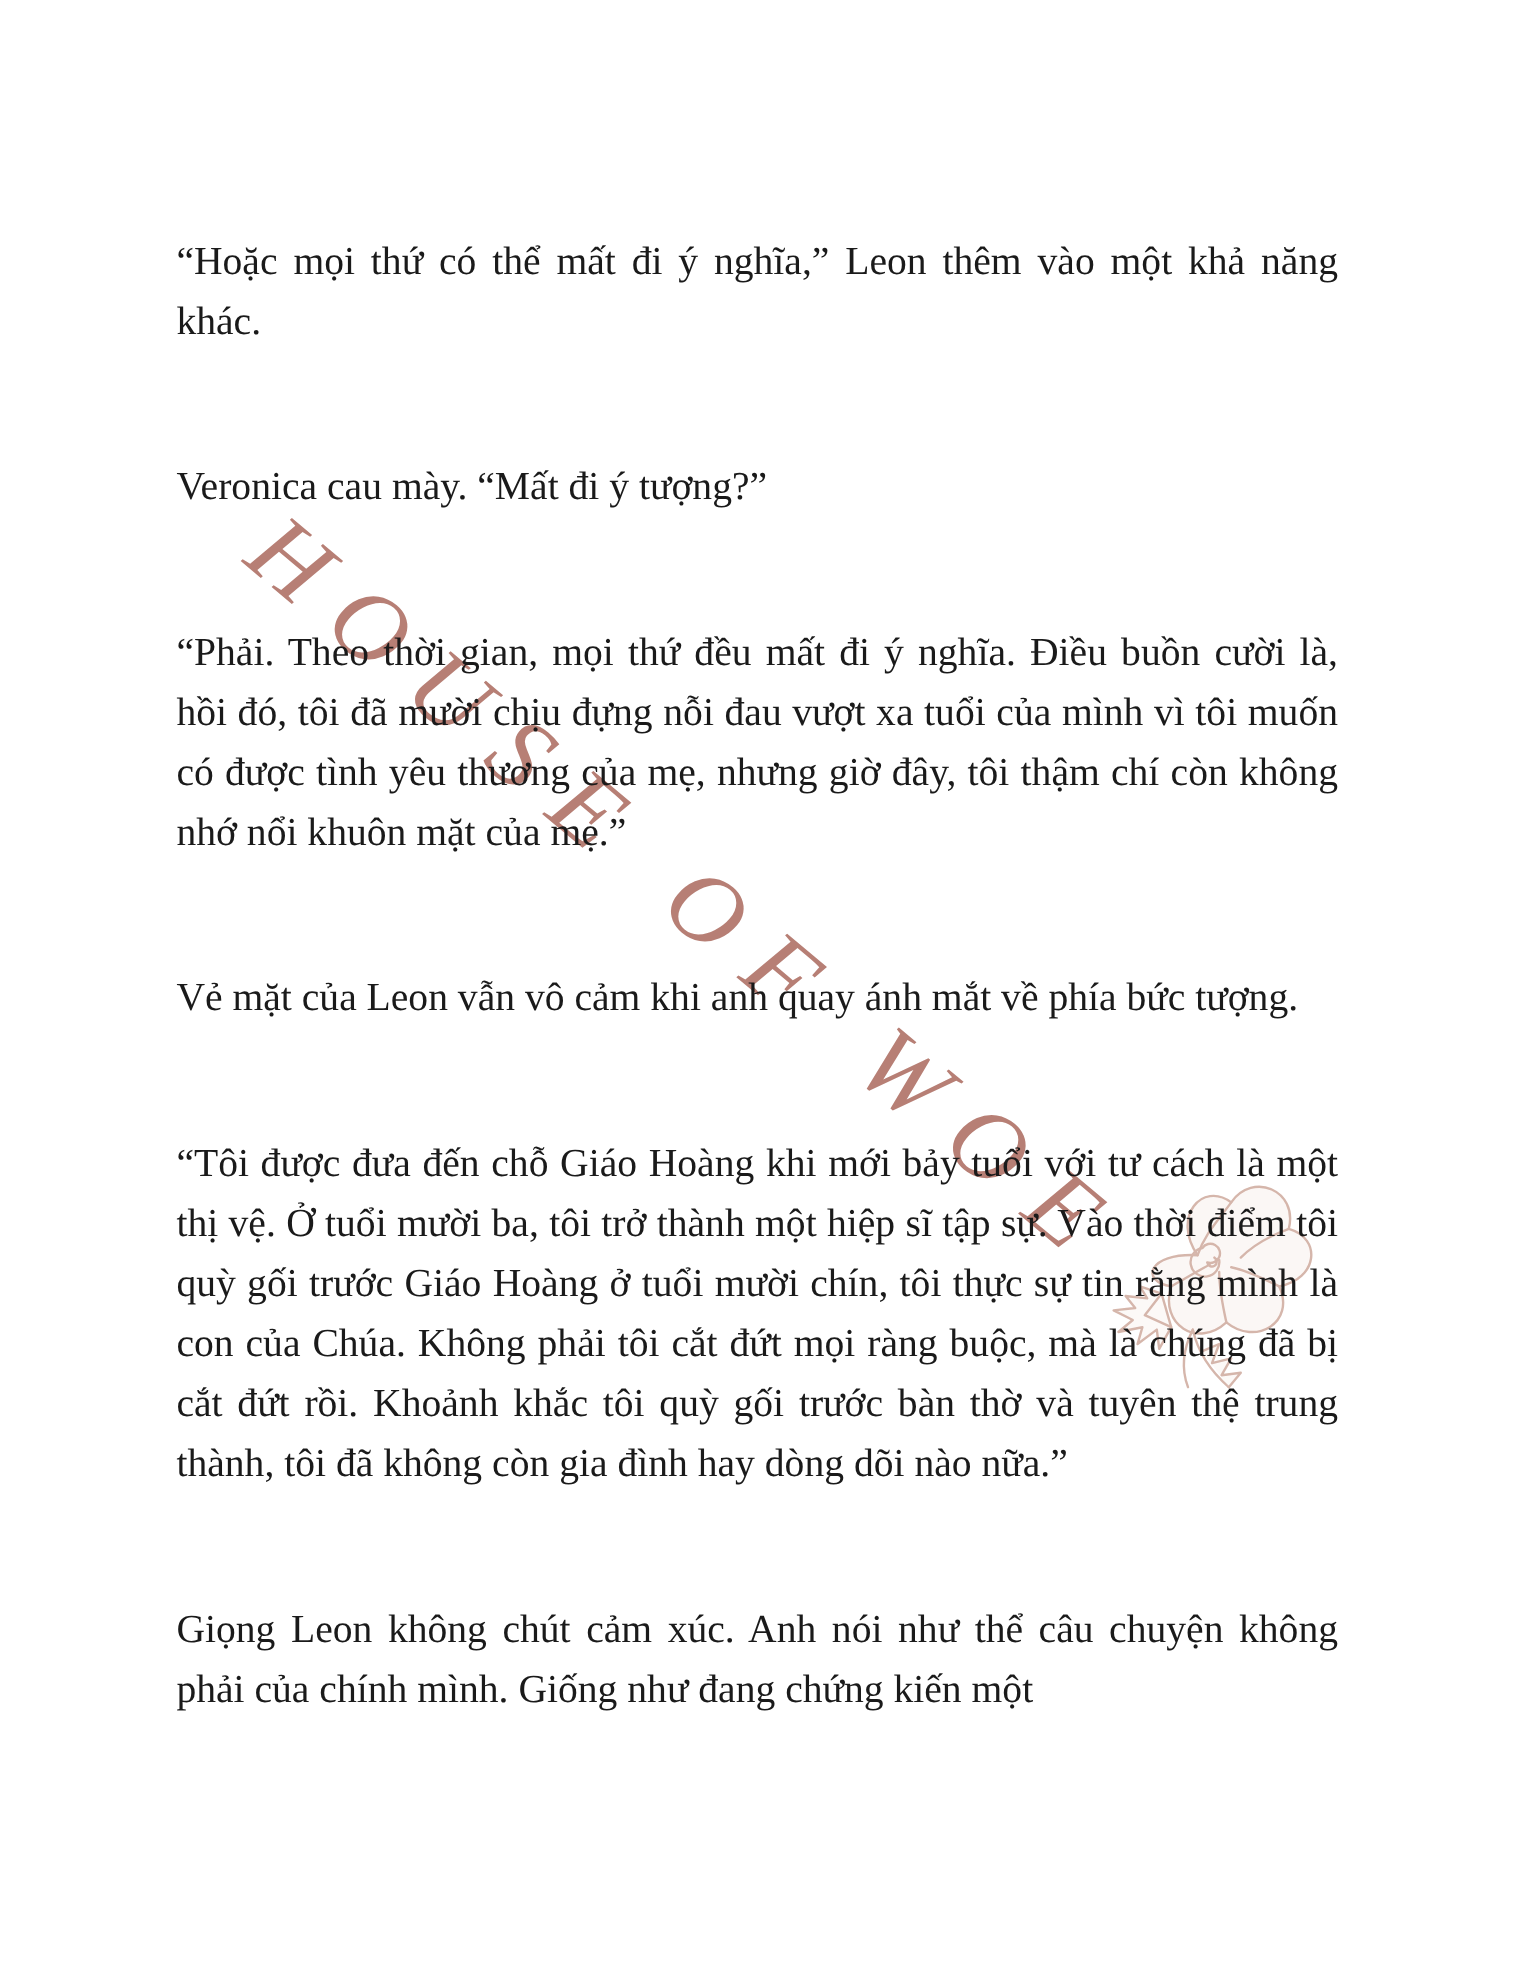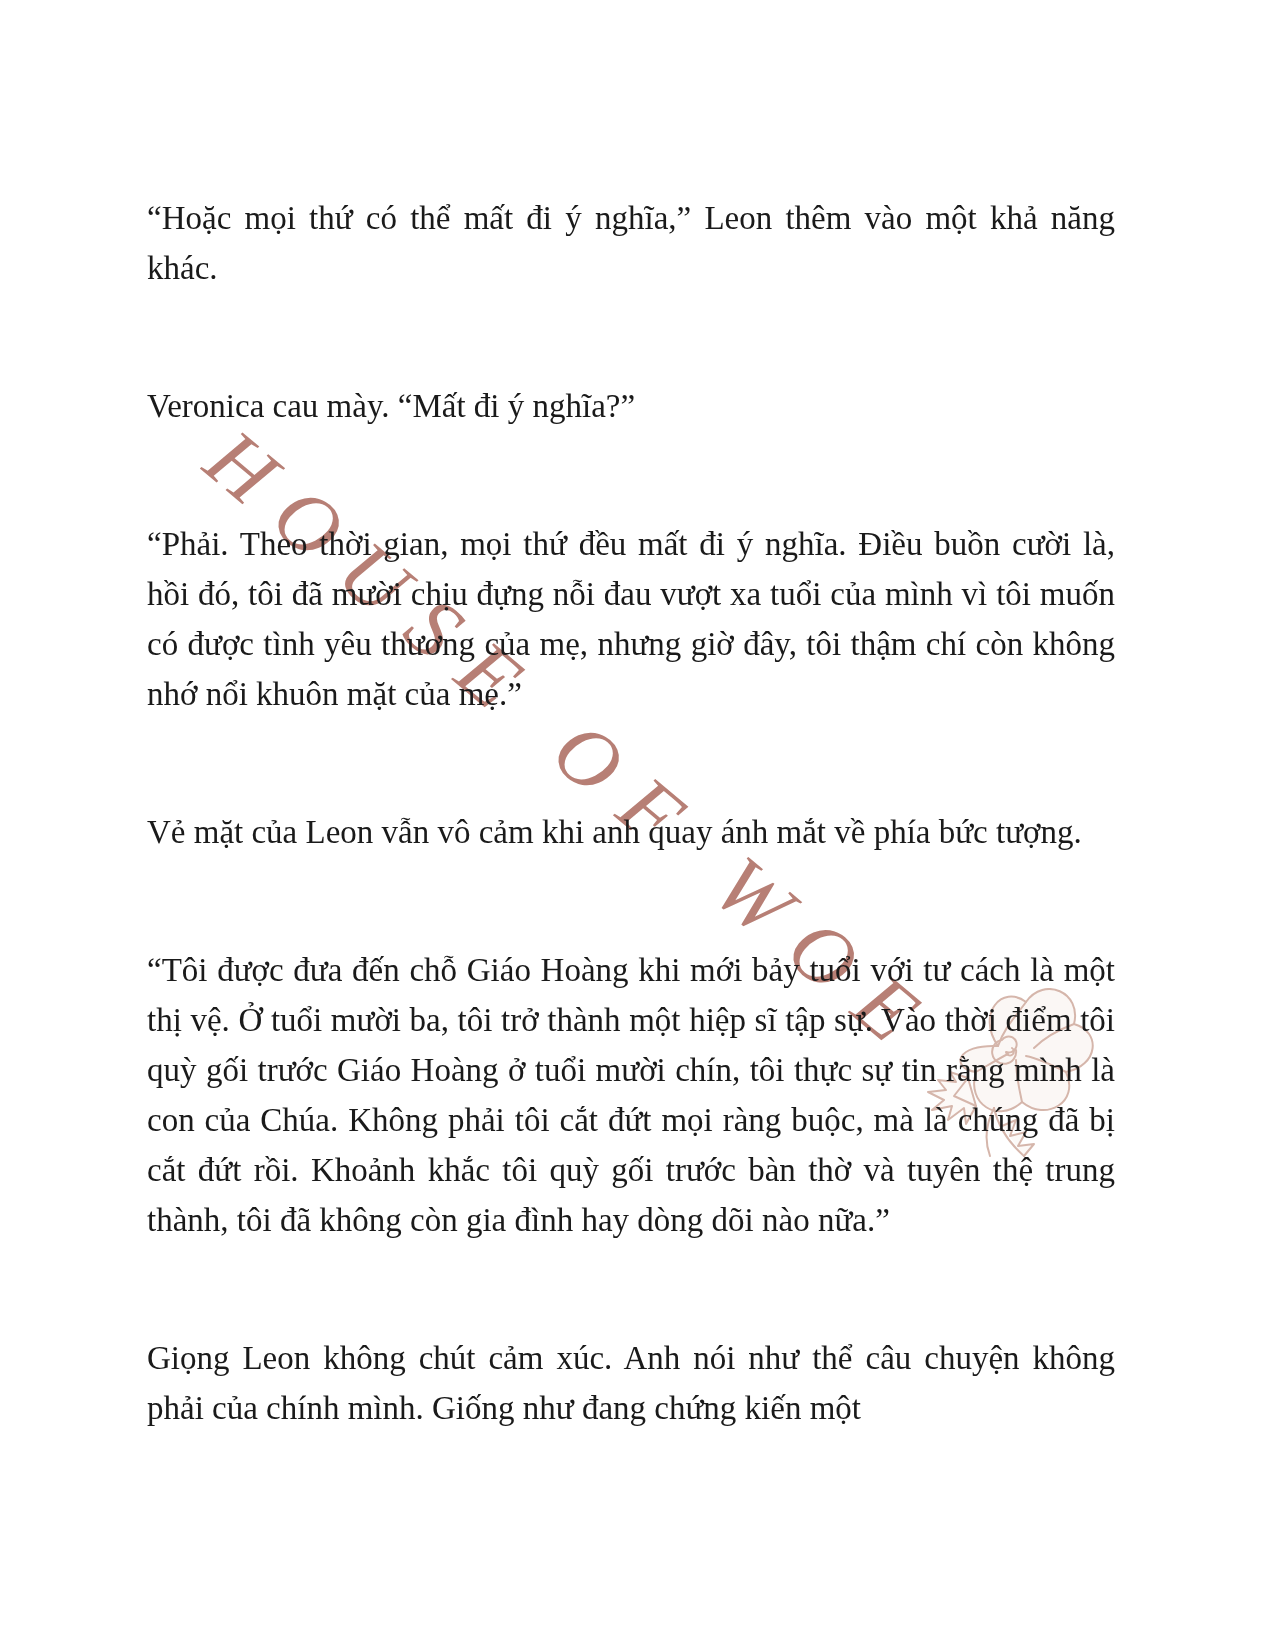--- a/index.html
+++ b/index.html
@@ -80,20 +80,20 @@
 
         <path d="M96,140 C100,158 110,174 126,188"></path>
         <path d="M96,140 C88,156 86,172 92,188"></path>
         <path d="M104,158 L118,152 L112,168 L128,164 L120,178 L136,176 L126,188" fill="#f3e2da" fill-opacity="0.3"></path>
       </g>
     </svg>
   </div>
 
   <div class="content" style="color: rgb(26, 26, 26);">
     <p>“Hoặc mọi thứ có thể mất đi ý nghĩa,” Leon thêm vào một khả năng khác.</p>
-    <p>Veronica cau mày. “Mất đi ý nghĩa?”</p>
+    <p>Veronica cau mày. “Mất đi ý tượng?”</p>
     <p>“Phải. Theo thời gian, mọi thứ đều mất đi ý nghĩa. Điều buồn cười là, hồi đó, tôi đã mười chịu đựng nỗi đau vượt xa tuổi của mình vì tôi muốn có được tình yêu thương của mẹ, nhưng giờ đây, tôi thậm chí còn không nhớ nổi khuôn mặt của mẹ.”</p>
     <p>Vẻ mặt của Leon vẫn vô cảm khi anh quay ánh mắt về phía bức tượng.</p>
     <p>“Tôi được đưa đến chỗ Giáo Hoàng khi mới bảy tuổi với tư cách là một thị vệ. Ở tuổi mười ba, tôi trở thành một hiệp sĩ tập sự. Vào thời điểm tôi quỳ gối trước Giáo Hoàng ở tuổi mười chín, tôi thực sự tin rằng mình là con của Chúa. Không phải tôi cắt đứt mọi ràng buộc, mà là chúng đã bị cắt đứt rồi. Khoảnh khắc tôi quỳ gối trước bàn thờ và tuyên thệ trung thành, tôi đã không còn gia đình hay dòng dõi nào nữa.”</p>
     <p>Giọng Leon không chút cảm xúc. Anh nói như thể câu chuyện không phải của chính mình. Giống như đang chứng kiến một</p>
   </div>
 
 </div>
 
 </body></html>

